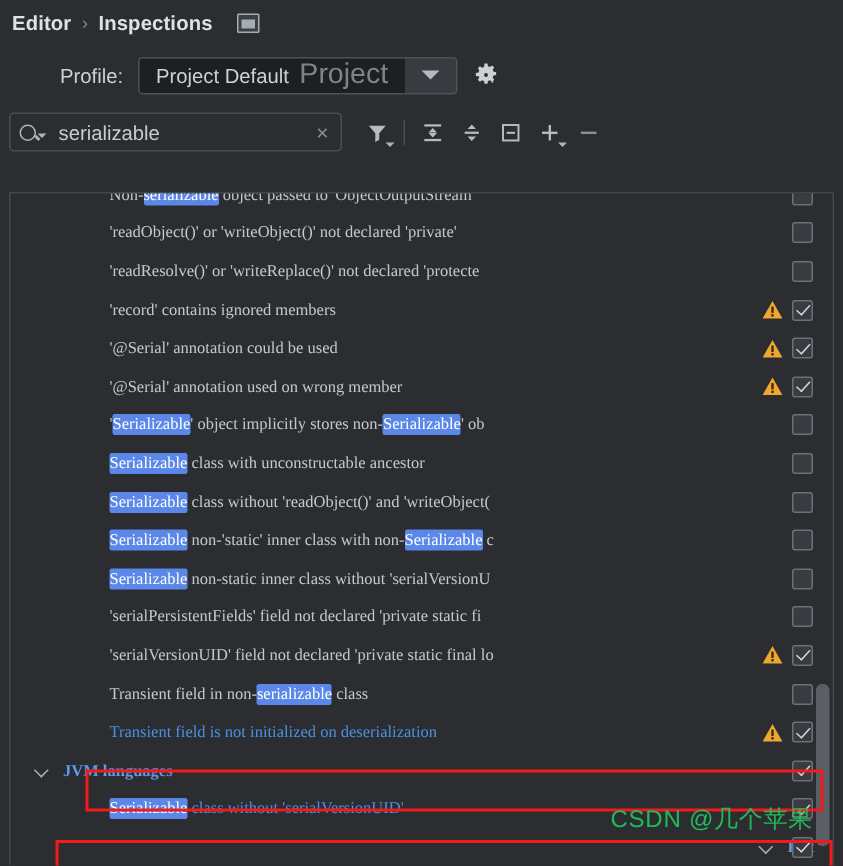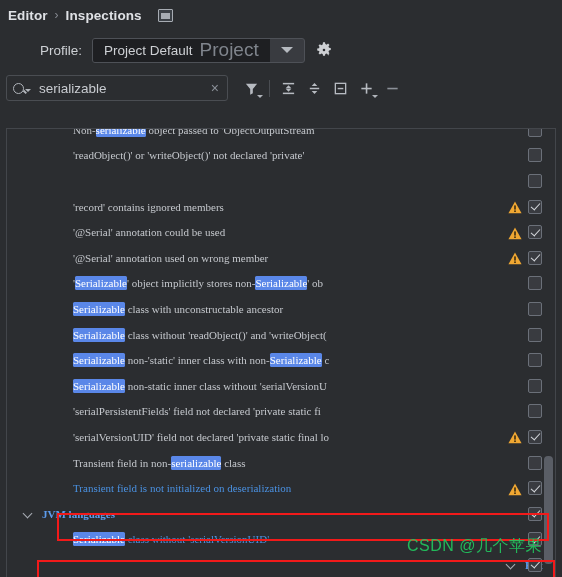--- a/index.html
+++ b/index.html
@@ -371,20 +371,21 @@
         <div class="row-right">
           <span class="warn-icon hidden"><svg width="14" height="13" viewBox="0 0 14 13" aria-hidden="true">
               <path d="M7 0.6 13.6 12.3H0.4z" fill="#f0a732"></path>
               <rect x="6.2" y="4.4" width="1.6" height="4.2" fill="#3a2a10"></rect>
               <rect x="6.2" y="9.4" width="1.6" height="1.6" fill="#3a2a10"></rect>
             </svg></span>
           <span class="cbx"></span>
         </div>
       </div>
       <div class="row" style="top: 39.2px; position: absolute; left: 0px; right: 0px;">
+        <span class="row-label"><span>'readResolve()' or 'writeReplace()' not declared 'protecte</span></span>
         <div class="row-right">
           <span class="warn-icon hidden"><svg width="14" height="13" viewBox="0 0 14 13" aria-hidden="true">
               <path d="M7 0.6 13.6 12.3H0.4z" fill="#f0a732"></path>
               <rect x="6.2" y="4.4" width="1.6" height="4.2" fill="#3a2a10"></rect>
               <rect x="6.2" y="9.4" width="1.6" height="1.6" fill="#3a2a10"></rect>
             </svg></span>
           <span class="cbx"></span>
         </div>
       </div>
       <div class="row" style="top: 64.8px; position: absolute; left: 0px; right: 0px;">

